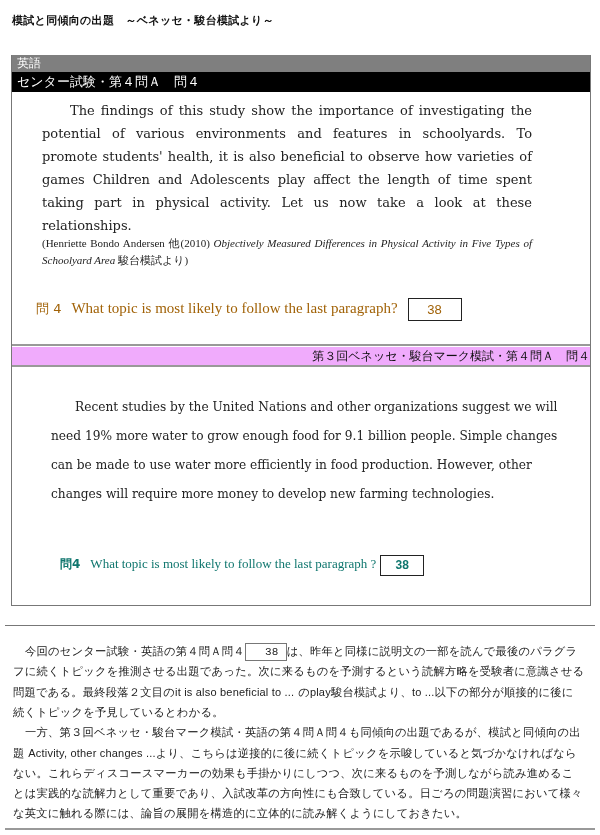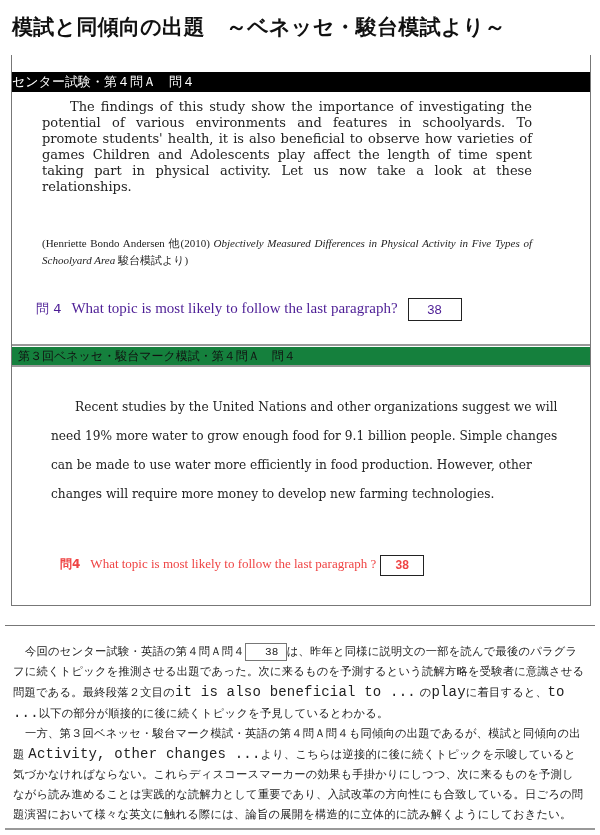--- a/index.html
+++ b/index.html
@@ -1,58 +1,59 @@
 <!DOCTYPE html>
 <html><head>
 <meta charset="utf-8">
 <style>
   html, body { margin:0; padding:0; background:#fff; }
   body { width:600px; height:835px; position:relative; overflow:hidden; color:#111;
          font-family:"DejaVu Sans", sans-serif; }
-  .page-title { position:absolute; left:12px; top:13px; font-size:21px; font-weight:bold; letter-spacing:0.3px; color:#111; }
+  .page-title { position:absolute; left:12px; top:13px; font-size:11px; font-weight:bold; letter-spacing:0.3px; color:#111; }
   .outer { position:absolute; left:11px; top:55px; width:578px; height:550px; border:1px solid #777; border-top:none; }
   .subject-bar { position:absolute; left:0; top:0; width:578px; height:17px; background:#7f7f7f; color:#fff;
                  font-size:12px; line-height:17px; padding-left:5px; box-sizing:border-box; }
   .sec1-header { position:absolute; left:0; top:17px; width:578px; height:20px; background:#000; color:#fff;
-                 font-size:13px; line-height:20px; box-sizing:border-box; }
+                 font-size:13px; line-height:20px; padding-left:5px; box-sizing:border-box; }
   .passage1 { position:absolute; left:30px; top:44px; width:490px; font-family:"DejaVu Serif","Liberation Serif", serif;
-              font-size:13px; line-height:16px; color:#222; text-align:justify; }
+              font-size:13px; line-height:23px; color:#222; text-align:justify; }
   .passage1 p { margin:0; text-indent:28px; }
   .citation { position:absolute; left:30px; top:180px; width:490px; font-family:"Liberation Serif", serif;
               font-size:11px; line-height:17px; color:#222; text-align:justify; }
   .citation i { font-style:italic; }
-  .q1 { position:absolute; left:24px; top:243px; font-family:"Liberation Serif", serif; font-size:15px; color:#4c1d95; }
+  .q1 { position:absolute; left:24px; top:243px; font-family:"Liberation Serif", serif; font-size:15px; color:#a16207; }
   .q1 .qnum { font-family:"DejaVu Sans", sans-serif; font-size:13px; margin-right:10px; }
   .ansbox1 { display:inline-block; width:52px; height:21px; border:1.5px solid #222; text-align:center;
              font-family:"Liberation Sans", sans-serif; font-size:13px; line-height:21px; margin-left:10px; vertical-align:middle; }
   .sep-line { position:absolute; left:0; width:578px; height:2px; background:#999; }
-  .sec2-header { position:absolute; left:0; top:292px; width:578px; height:18px; background:#15803d;
-                 font-size:12px; line-height:18px; padding-left:6px; box-sizing:border-box; color:#111; }
+  .sec2-header { position:absolute; left:0; top:292px; width:578px; height:18px; background:#f0abfc;
+                 font-size:12px; line-height:18px; padding-left:6px; box-sizing:border-box; color:#111;text-align:right; }
   .passage2 { position:absolute; left:24px; top:338px; width:508px; font-family:"DejaVu Serif", serif;
               font-size:12.2px; line-height:29px; color:#222;margin-left:15px; }
   .passage2 p { margin:0; text-indent:24px; }
-  .q2 { position:absolute; left:24px; top:500px; font-family:"Liberation Serif", serif; font-size:13px; color:#ef4444;padding-left:24px; }
+  .q2 { position:absolute; left:24px; top:500px; font-family:"Liberation Serif", serif; font-size:13px; color:#0f766e;padding-left:24px; }
   .q2 .qnum { font-family:"DejaVu Sans", sans-serif; font-weight:bold; font-size:12px; margin-right:10px; }
   .ansbox2 { display:inline-block; width:42px; height:19px; border:1px solid #222; text-align:center;
              font-family:"Liberation Sans", sans-serif; font-size:12px; font-weight:bold; line-height:19px; margin-left:4px; vertical-align:middle; }
   .divider-top { position:absolute; left:5px; top:625px; width:590px; height:1px; background:#777; }
   .commentary { position:absolute; left:13px; top:642px; width:572px; font-family:"DejaVu Sans", sans-serif;
                 font-size:11.3px; line-height:20px; color:#222; letter-spacing:0.2px; }
   .commentary p { margin:0; text-indent:12px; }
   .inlinebox { display:inline-block; width:40px; height:16px; border:1px solid #777; text-align:center; line-height:16px;
                font-family:"Liberation Mono", monospace; font-size:11px; vertical-align:middle; }
-  .mono { font-family:Liberation Mono, monospace; font-size:14px; }
+  .mono { font-family:Liberation Sans, sans-serif; font-size:11px; }
   .divider-bottom { position:absolute; left:5px; top:828px; width:590px; height:2px; background:#999; }
 </style>
 </head>
 <body>
 
 <div class="page-title">模試と同傾向の出題　～ベネッセ・駿台模試より～</div>
 
 <div class="outer">
+  <div class="subject-bar">英語</div>
   <div class="sec1-header">センター試験・第４問Ａ　問４</div>
 
   <div class="passage1">
     <p>The findings of this study show the importance of investigating the potential of various environments and features in schoolyards.  To promote students' health, it is also beneficial to observe how varieties of games Children and Adolescents play affect the length of time spent taking part in physical activity.  Let us now take a look at these relationships.</p>
   </div>
   <div class="citation">
     <span>(Henriette Bondo Andersen 他(2010) </span><i>Objectively Measured Differences in Physical Activity in Five Types of Schoolyard Area</i><span> 駿台模試より)</span>
   </div>
   <div class="q1">
     <span class="qnum">問 4</span><span>What topic is most likely to follow the last paragraph?</span><span class="ansbox1">38</span>
@@ -66,17 +67,17 @@
     <p>Recent studies by the United Nations and other organizations suggest we will need 19% more water to grow enough food for 9.1 billion people.  Simple changes can be made to use water more efficiently in food production. However, other changes will require more money to develop new farming technologies.</p>
   </div>
   <div class="q2">
     <span class="qnum">問4</span><span>What topic is most likely to follow the last paragraph ?</span><span class="ansbox2">38</span>
   </div>
 </div>
 
 <div class="divider-top"></div>
 
 <div class="commentary">
-  <p><span>今回のセンター試験・英語の第４問Ａ問４</span><span class="inlinebox">38</span><span>は、昨年と同様に説明文の一部を読んで最後のパラグラフに続くトピックを推測させる出題であった。次に来るものを予測するという読解方略を受験者に意識させる問題である。最終段落２文目の</span><span class="mono">it is also beneficial to ...</span><span> の</span><span class="mono">play</span><span>に着目すると、</span><span class="mono">to ...</span><span>以下の部分が順接的に後に続くトピックを予見しているとわかる。</span></p>
+  <p><span>今回のセンター試験・英語の第４問Ａ問４</span><span class="inlinebox">38</span><span>は、昨年と同様に説明文の一部を読んで最後のパラグラフに続くトピックを推測させる出題であった。次に来るものを予測するという読解方略を受験者に意識させる問題である。最終段落２文目の</span><span class="mono">it is also beneficial to ...</span><span> の</span><span class="mono">play</span><span>駿台模試より、</span><span class="mono">to ...</span><span>以下の部分が順接的に後に続くトピックを予見しているとわかる。</span></p>
   <p><span>一方、第３回ベネッセ・駿台マーク模試・英語の第４問Ａ問４も同傾向の出題であるが、模試と同傾向の出題 </span><span class="mono">Activity, other changes ...</span><span>より、こちらは逆接的に後に続くトピックを示唆していると気づかなければならない。これらディスコースマーカーの効果も手掛かりにしつつ、次に来るものを予測しながら読み進めることは実践的な読解力として重要であり、入試改革の方向性にも合致している。日ごろの問題演習において様々な英文に触れる際には、論旨の展開を構造的に立体的に読み解くようにしておきたい。</span></p>
 </div>
 
 <div class="divider-bottom"></div>
 
 </body></html>

